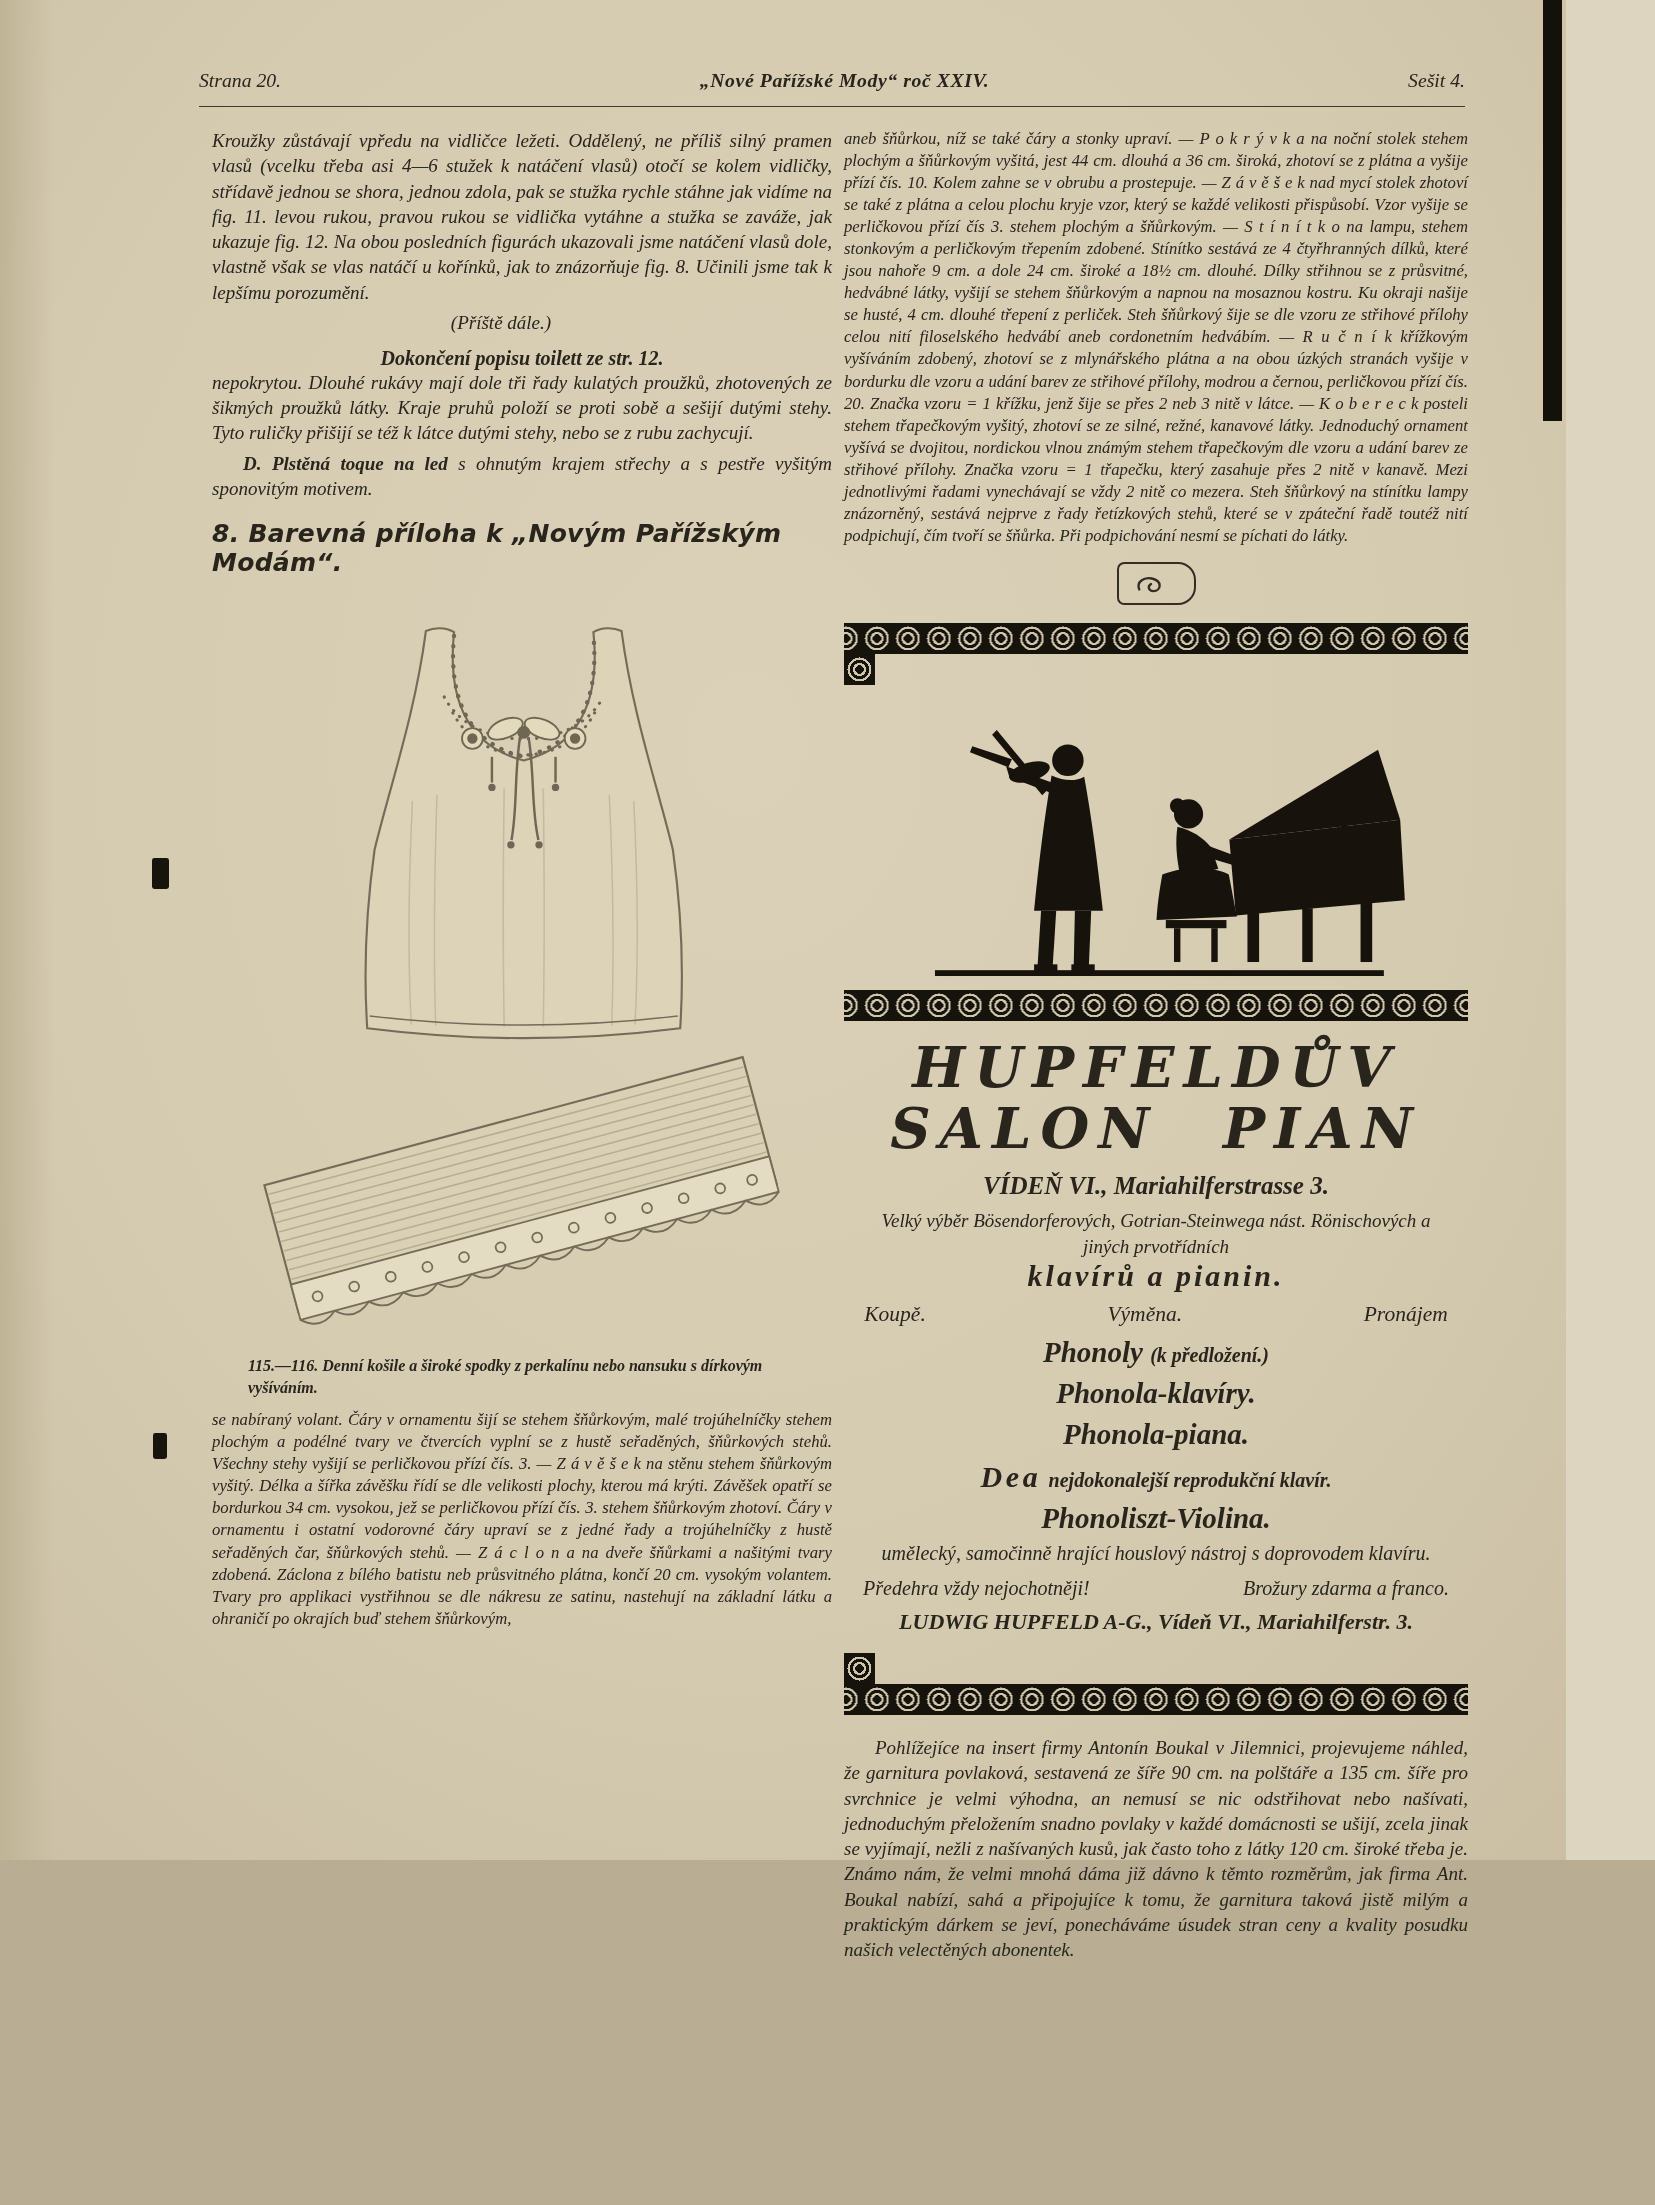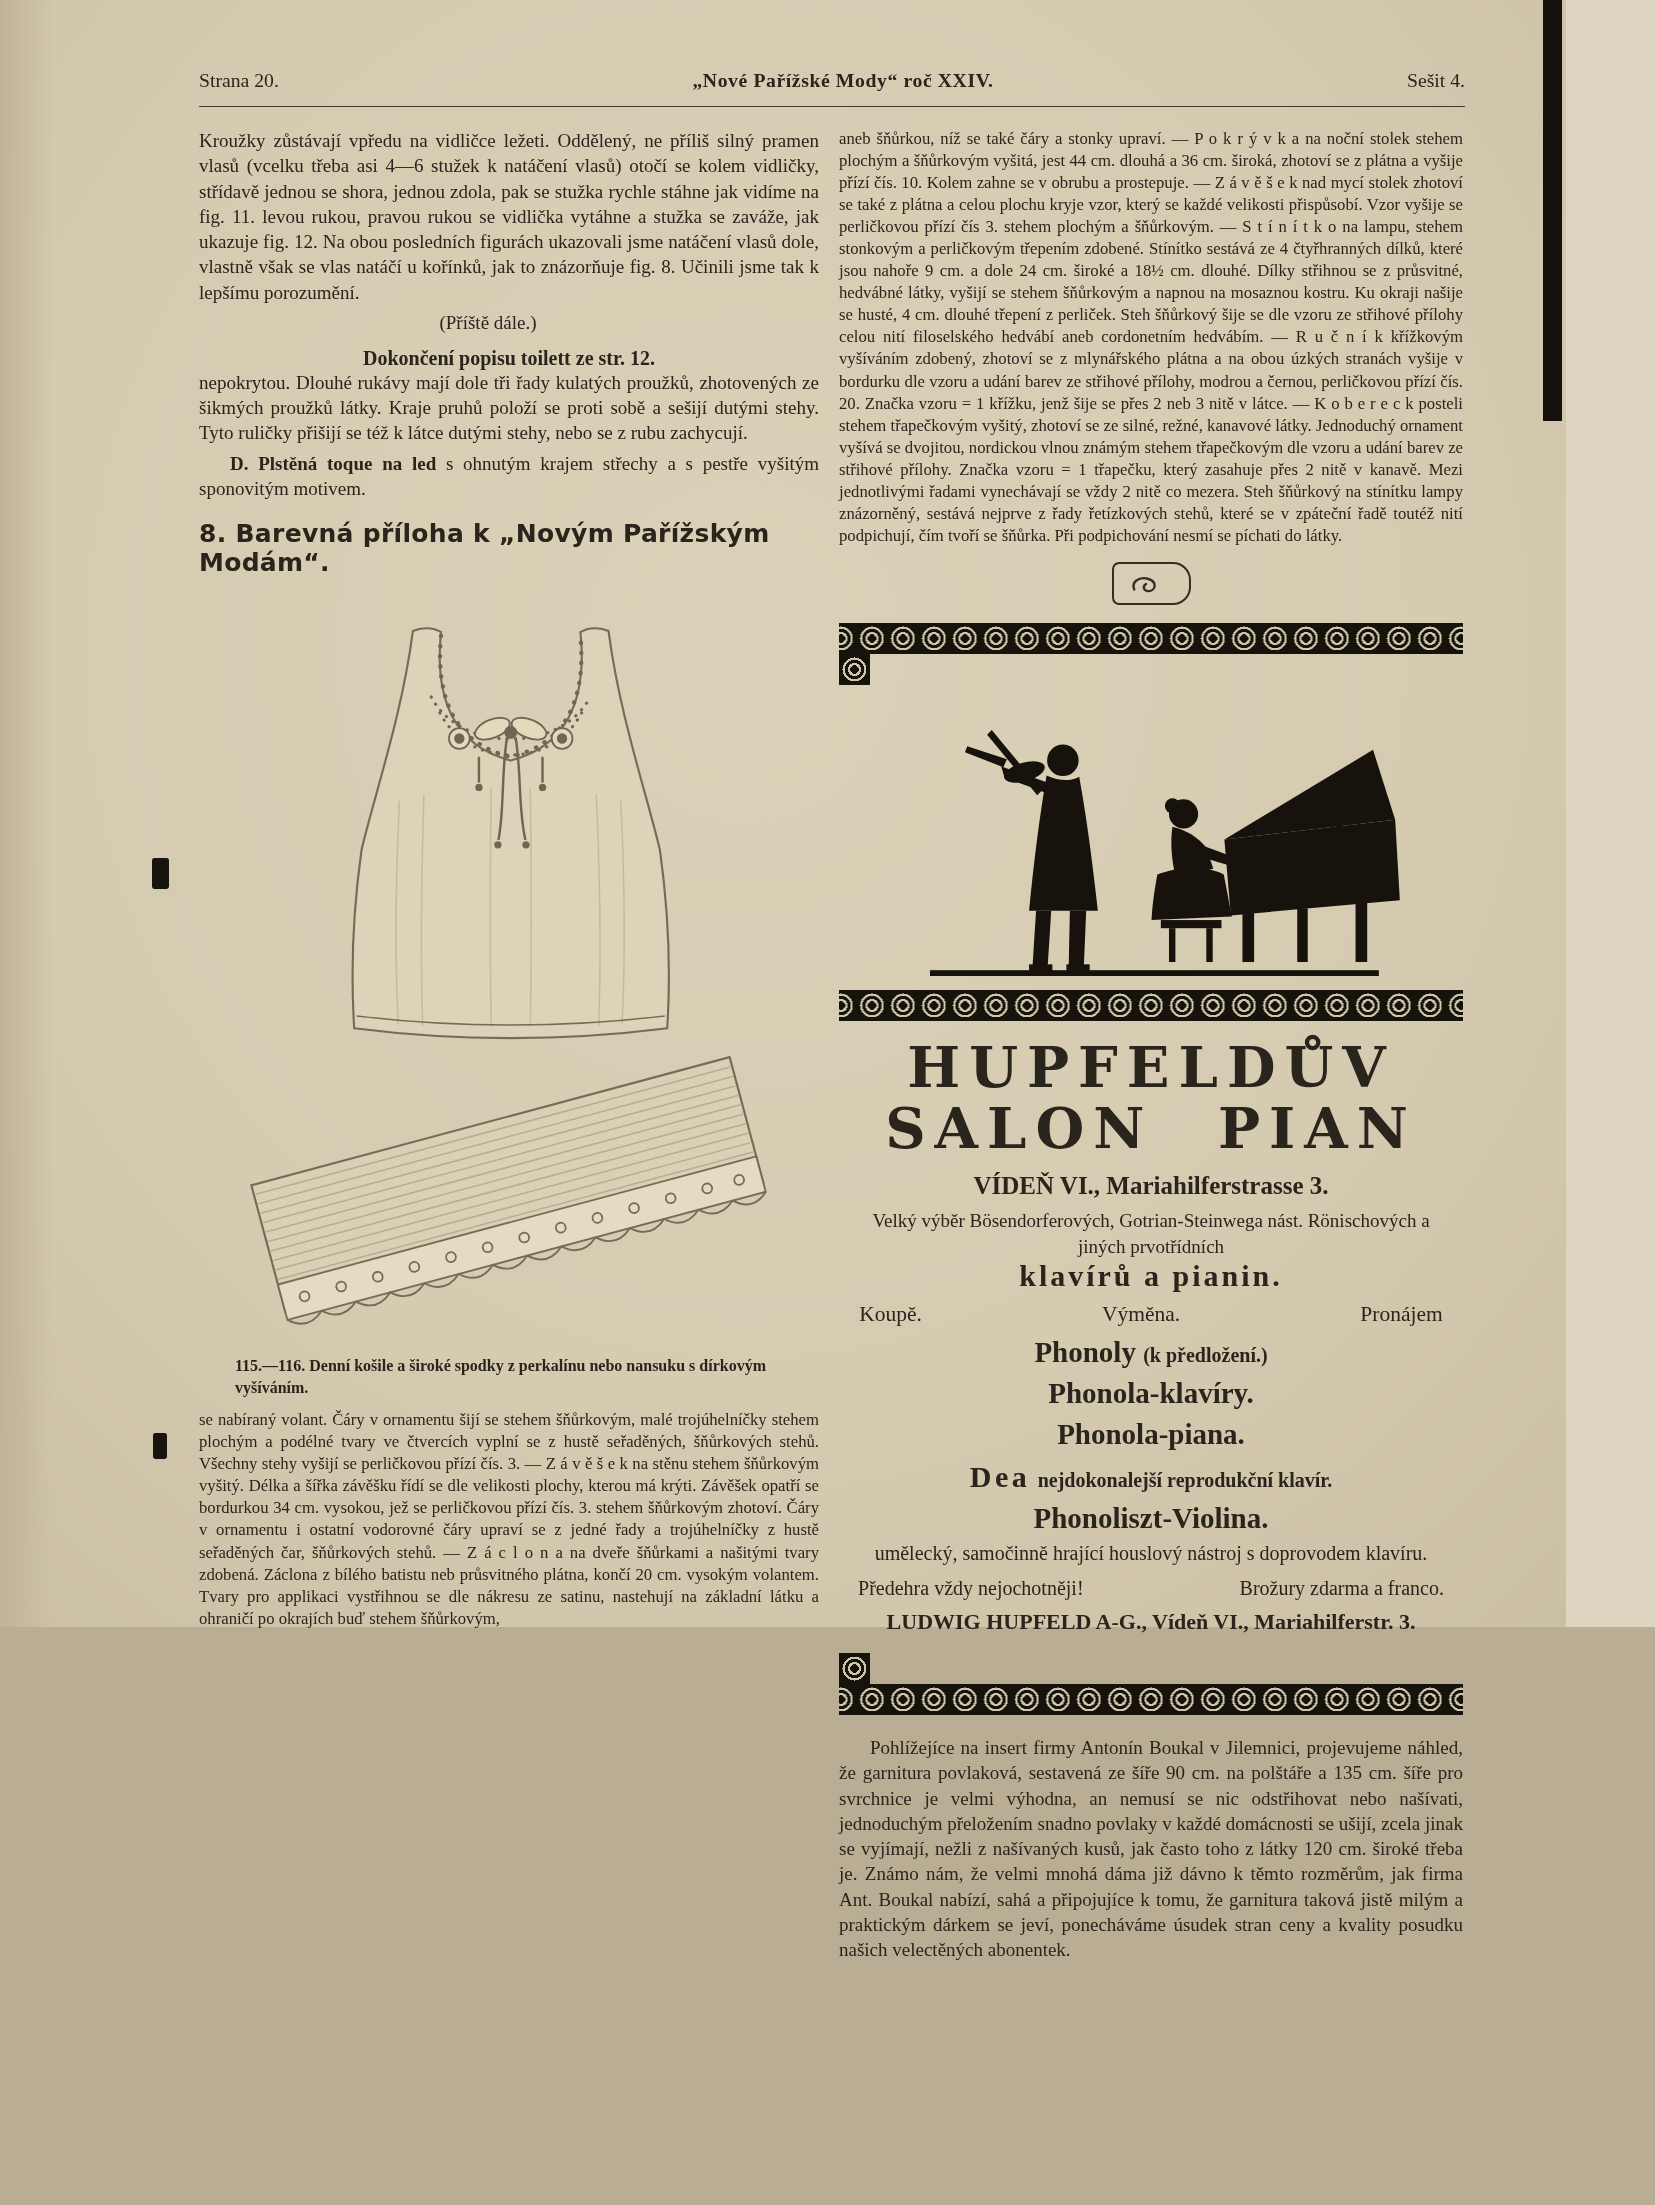--- a/index.html
+++ b/index.html
@@ -2,37 +2,38 @@
 <html style="font-size:9.5px"><head>
 <meta charset="utf-8">
 <style>
   html,body{margin:0;padding:0;}
   body{
     width:1655px;height:2205px;overflow:hidden;
     font-family:"Liberation Serif", serif;
     background:#b9ae93;
   }
   .sheet{
-    position:relative;width:1655px;height:1627px;
+    position:relative;width:1655px;height:1860px;
     background:radial-gradient(ellipse at 45% 40%, #dad1b8 0%, #d5cbb1 55%, #c9bea2 100%);
     color:#2a251c;
+    font-style:italic;
   }
   .left-shade{position:absolute;left:0;top:0;width:54px;height:100%;
     background:linear-gradient(90deg,#c0b497,rgba(213,203,177,0));}
   .edge-strip{position:absolute;right:0;top:0;width:89px;height:100%;background:#ddd5bf;}
   .bar-top-right{position:absolute;left:1543px;top:0;width:19px;height:421px;background:#14110b;}
   .mark-left-1{position:absolute;left:152px;top:858px;width:16.7px;height:31px;background:#17140d;border-radius:2.4px;}
   .mark-left-2{position:absolute;left:153px;top:1433px;width:14.3px;height:26px;background:#17140d;border-radius:2.4px;}
 
   .page-header{position:absolute;top:69px;left:199px;width:1266px;
     display:flex;justify-content:space-between;align-items:baseline;font-size:19.7px;}
   .hdr-title{font-weight:bold;letter-spacing:0.6px;}
   .rule{position:absolute;top:106px;left:199px;width:1266px;border-top:1.8px solid #413b2d;}
 
-  .columns{position:absolute;top:128px;left:199px;display:flex;gap:20px;}
+  .columns{position:absolute;top:128px;left:212px;display:flex;gap:12px;}
   .col-left{width:620px;}
   .col-right{width:624px;}
 
   p{margin:0 0 4.8px;}
   .body{font-size:19px;line-height:1.33;}
   .small{font-size:16.7px;line-height:1.32;}
   .just{text-align:justify;}
   .indent{text-indent:31px;}
   .next-note{text-align:center;padding-right:42px;margin:3.6px 0 1.2px;}
   h2,h3{margin:0;}

